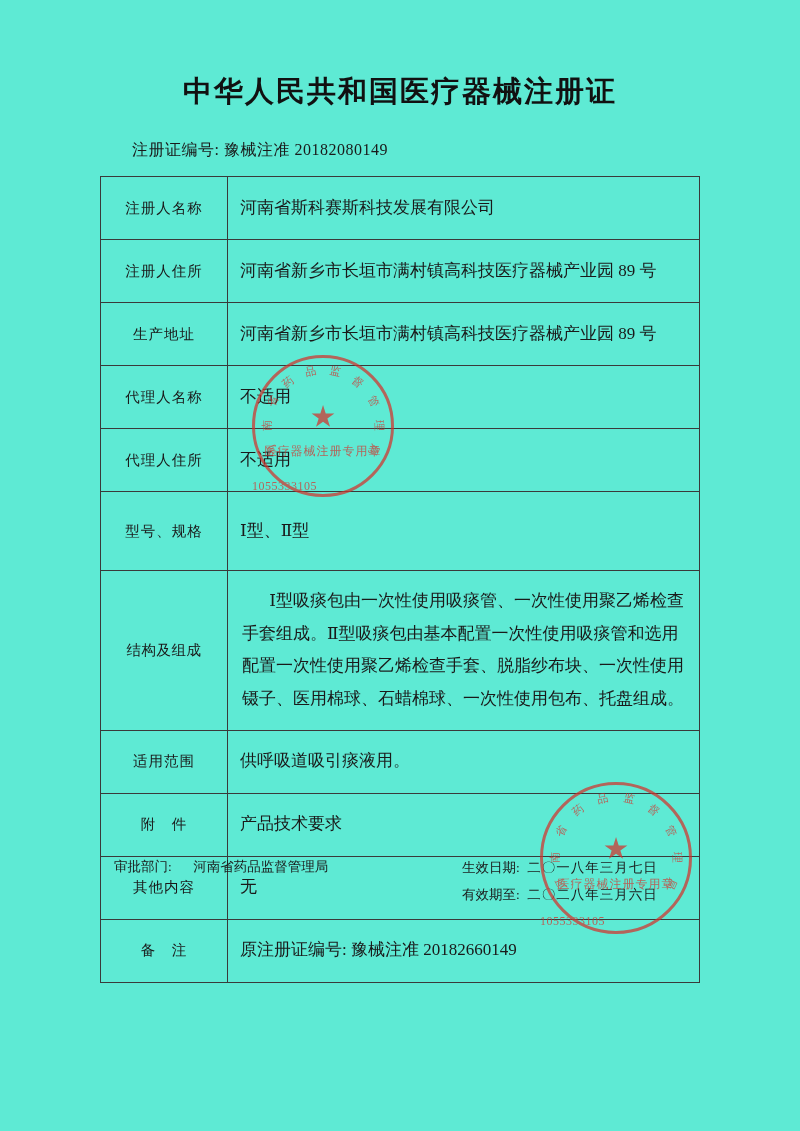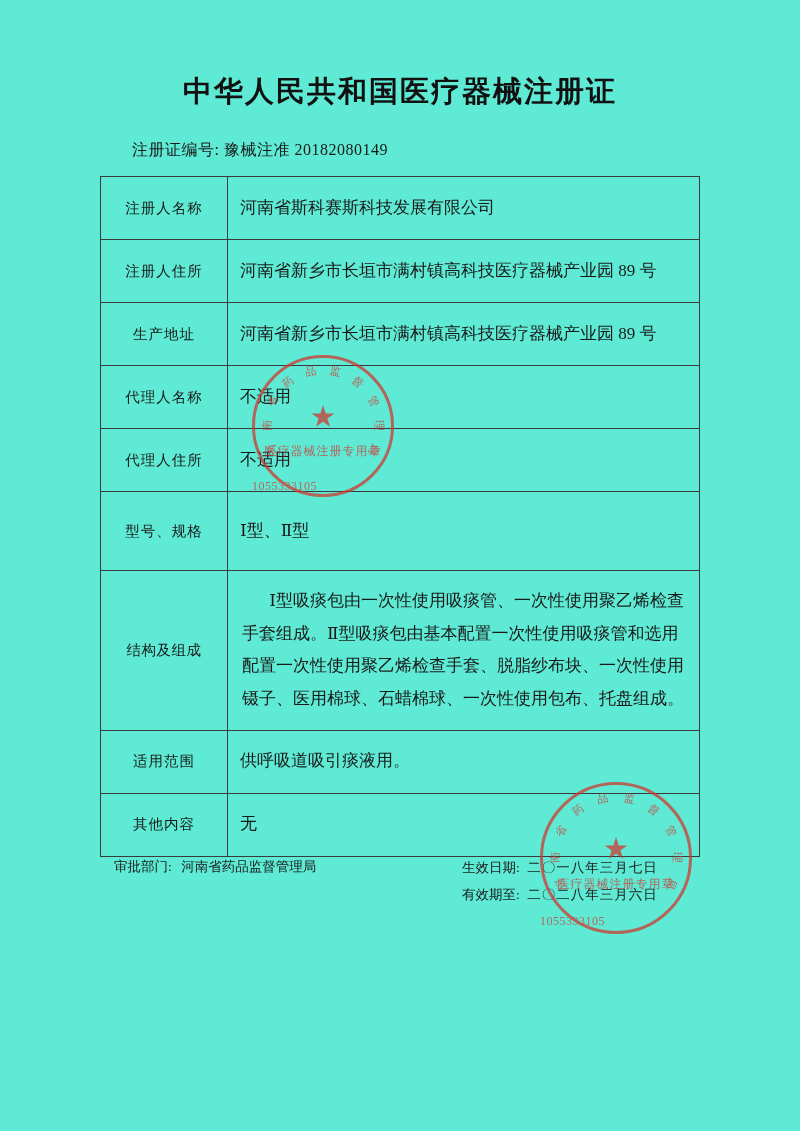--- a/index.html
+++ b/index.html
@@ -91,21 +91,21 @@
     left: 100px;
     width: 600px;
     font-size: 13.5px;
   }
   .footer .dept {
     position: absolute;
     left: 14px;
     top: 4px;
     white-space: nowrap;
   }
-  .footer .dept .lbl { margin-right: 6px; }
+  .footer .dept .lbl { margin-right: 18px; }
   .dates {
     position: absolute;
     left: 362px;
     top: 0;
     line-height: 2.0;
     white-space: nowrap;
   }
   .dates .d-line .lbl { margin-right: 4px; }
   .dates .d-line .v { letter-spacing: 1px; }
 
@@ -221,22 +221,30 @@
         <td class="key">结构及组成</td>
         <td class="val">
           <p class="struct-p">Ⅰ型吸痰包由一次性使用吸痰管、一次性使用聚乙烯检查手套组成。Ⅱ型吸痰包由基本配置一次性使用吸痰管和选用配置一次性使用聚乙烯检查手套、脱脂纱布块、一次性使用镊子、医用棉球、石蜡棉球、一次性使用包布、托盘组成。</p>
         </td>
       </tr>
       <tr class="row-tall">
         <td class="key">适用范围</td>
         <td class="val">供呼吸道吸引痰液用。</td>
       </tr>
       <tr class="row-tall">
+        <td class="key key-sparse">附　件</td>
+        <td class="val">产品技术要求</td>
+      </tr>
+      <tr class="row-tall">
         <td class="key">其他内容</td>
         <td class="val">无</td>
+      </tr>
+      <tr class="row-tall">
+        <td class="key key-sparse">备　注</td>
+        <td class="val">原注册证编号:  豫械注准 20182660149</td>
       </tr>
     </tbody>
   </table>
 
   <div class="footer">
     <div class="dept">
       <span class="lbl">审批部门:</span>
       <span class="v">河南省药品监督管理局</span>
     </div>
     <div class="dates">

